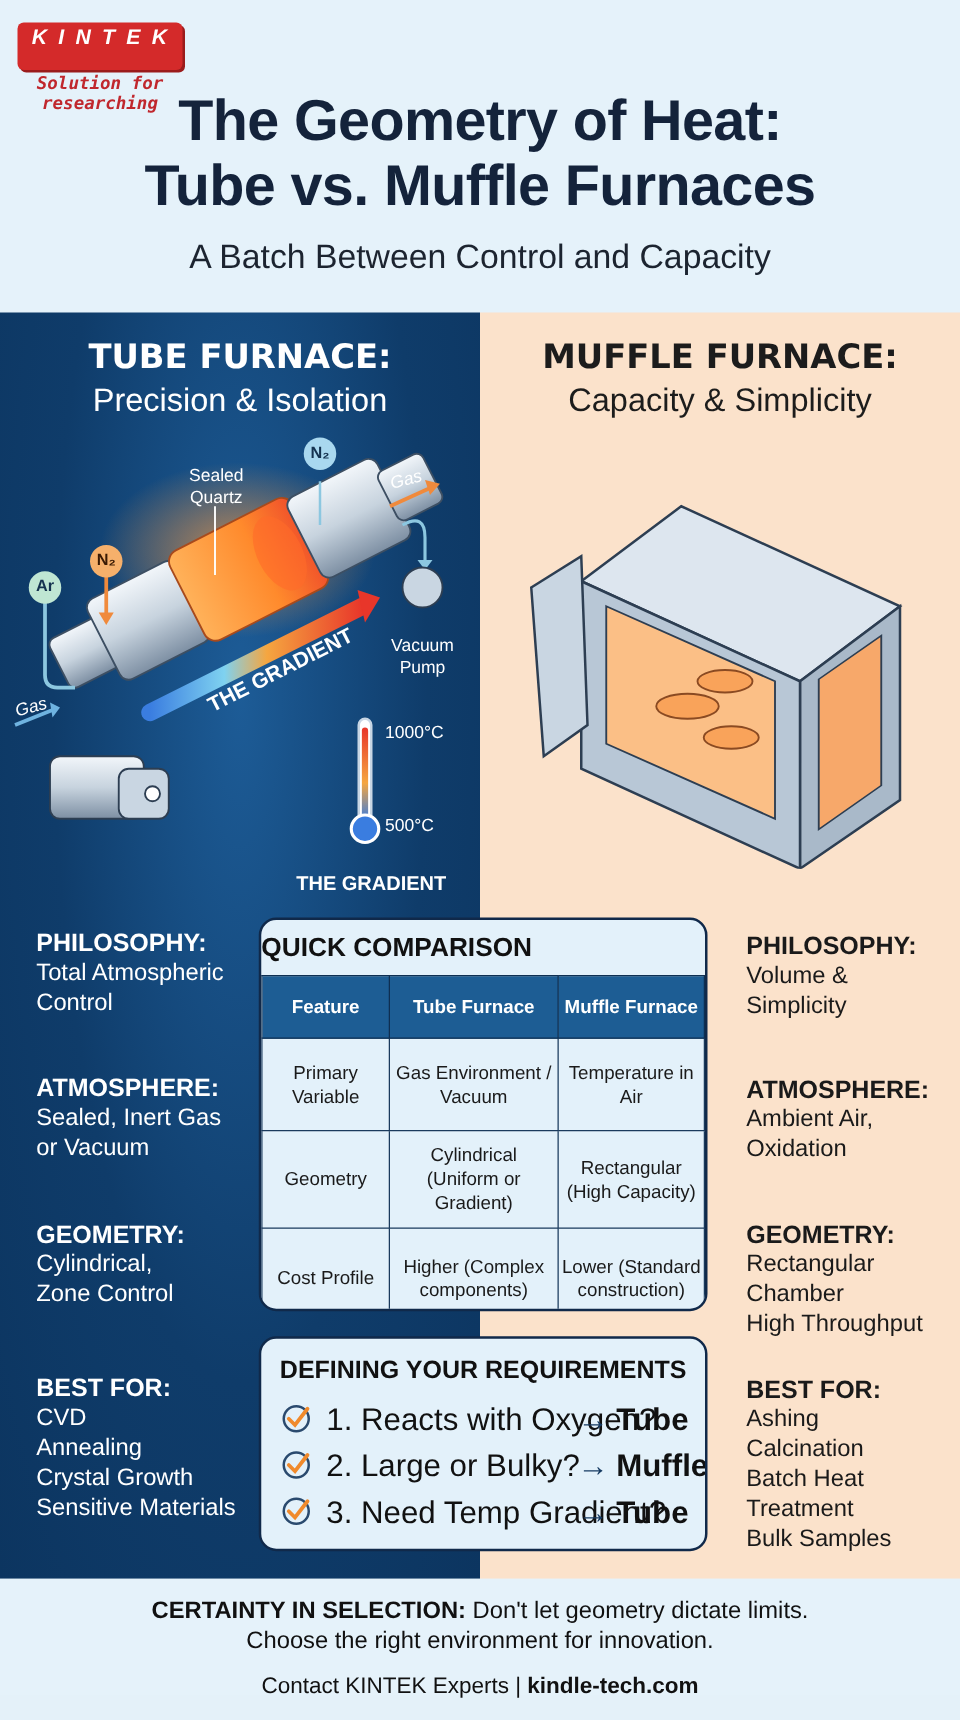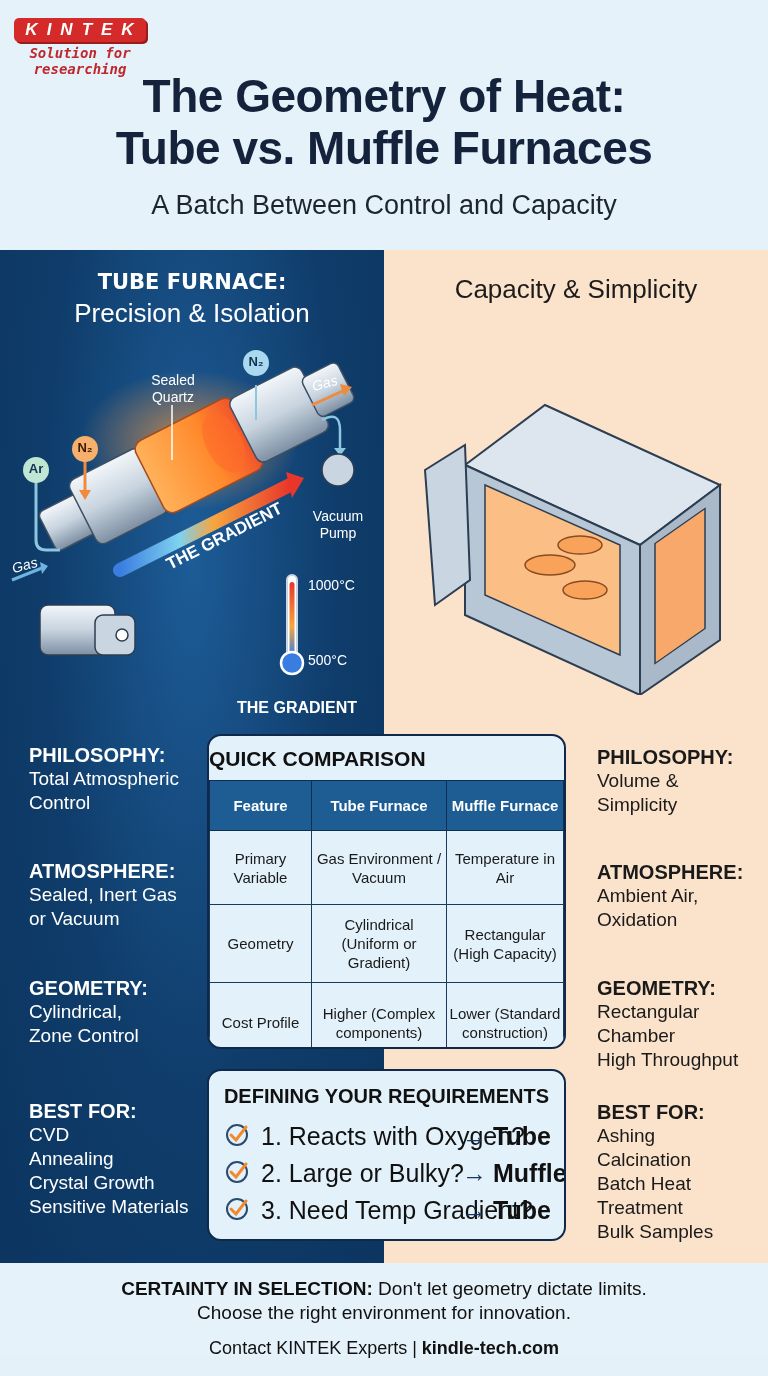--- a/index.html
+++ b/index.html
@@ -1,30 +1,30 @@
 <!DOCTYPE html>
 <html><head>
 <meta charset="utf-8">
 <style>
   * { box-sizing: border-box; margin: 0; padding: 0; }
   html, body { width: 768px; height: 1376px; overflow: hidden; }
   body { font-family: "Liberation Sans", sans-serif; background: #e4f1f9; position: relative; }
 
   .header { position: absolute; left: 0; top: 0; width: 768px; height: 250px; background: #e5f2fa; }
   .logo { position: absolute; left: 14px; top: 18px; width: 132px; }
-  .logo-box { background: #d42a2a; border-radius: 5px; height: 24px; color: #fff; font-weight: bold; font-style: italic; font-size: 17px; letter-spacing: 9px; text-align: center; line-height: 24px; box-shadow: 2px 2px 0 #9b1c1c; padding-left: 8px; }
+  .logo-box { background: #d42a2a; border-radius: 5px; height: 38px; color: #fff; font-weight: bold; font-style: italic; font-size: 17px; letter-spacing: 9px; text-align: center; line-height: 24px; box-shadow: 2px 2px 0 #9b1c1c; padding-left: 8px; }
   .logo-sub { color: #c0272d; font-size: 14px; font-weight: bold; font-style: italic; margin-top: 3px; text-align: center; font-family: "DejaVu Sans Mono", monospace; }
   .main-title { position: absolute; left: 0; top: 70px; width: 768px; text-align: center; color: #14233b; font-size: 46px; font-weight: bold; line-height: 52px; font-family: Liberation Sans, sans-serif; letter-spacing: -0.5px; }
   .subtitle { position: absolute; left: 0; top: 190px; width: 768px; text-align: center; font-size: 27px; color: #1c2430; }
 
   .left-panel { position: absolute; left: 0; top: 250px; width: 384px; height: 1013px; background: radial-gradient(ellipse at 50% 30%, #1d5c97 0%, #0f3c6a 55%, #0c3560 100%); }
   .right-panel { position: absolute; left: 384px; top: 250px; width: 384px; height: 1013px; background: #fbe2cb; }
 
   .panel-title { position: absolute; width: 384px; text-align: center; font-family: "DejaVu Sans", sans-serif; }
-  .panel-title .t1 { font-weight: bold; font-size: 21px; display: block; text-align: center; }
+  .panel-title .t1 { font-weight: bold; font-size: 27px; display: block; text-align: center; }
   .panel-title .t2 { font-size: 26px; display: block; margin-top: 4px; font-family: "Liberation Sans", sans-serif; }
   .lp-title { left: 0; top: 270px; color: #fff; }
   .rp-title { left: 384px; top: 270px; color: #1c1c1c; }
 
   .label-sm { position: absolute; font-size: 14px; color: #fff; text-align: center; line-height: 17px; }
   .gas-circle { position: absolute; width: 26px; height: 26px; border-radius: 50%; font-size: 13px; text-align: center; line-height: 24px; font-weight: bold; }
 
   .side-col { position: absolute; font-size: 19px; line-height: 24px; }
   .side-col .h { font-weight: bold; font-size: 20px; display: block; }
   .side-left { left: 29px; color: #fff; }
@@ -67,20 +67,21 @@
 </div>
 
 <div class="left-panel"></div>
 <div class="right-panel"></div>
 
 <div class="panel-title lp-title">
   <span class="t1">TUBE FURNACE:</span>
   <span class="t2">Precision &amp; Isolation</span>
 </div>
 <div class="panel-title rp-title">
+  <span class="t1">MUFFLE FURNACE:</span>
   <span class="t2">Capacity &amp; Simplicity</span>
 </div>
 
 <svg style="position:absolute;left:0;top:340px;" width="384" height="390" viewBox="0 0 384 390">
   <defs>
     <linearGradient id="metal" x1="0" y1="0" x2="0" y2="1">
       <stop offset="0" stop-color="#f2f6fa"></stop>
         <stop offset="0.5" stop-color="#c7d3de"></stop>
         <stop offset="1" stop-color="#7d8fa3"></stop>
     </linearGradient>

